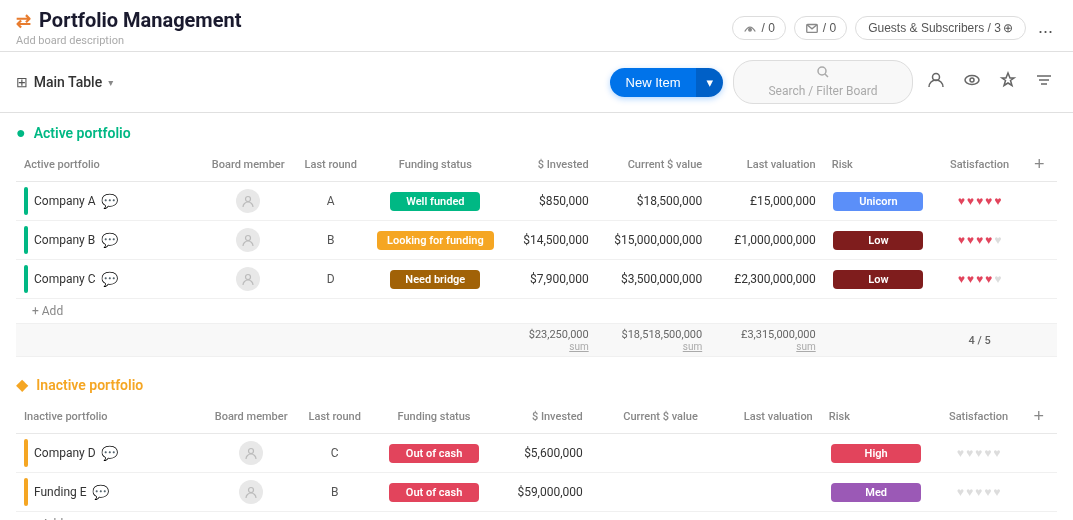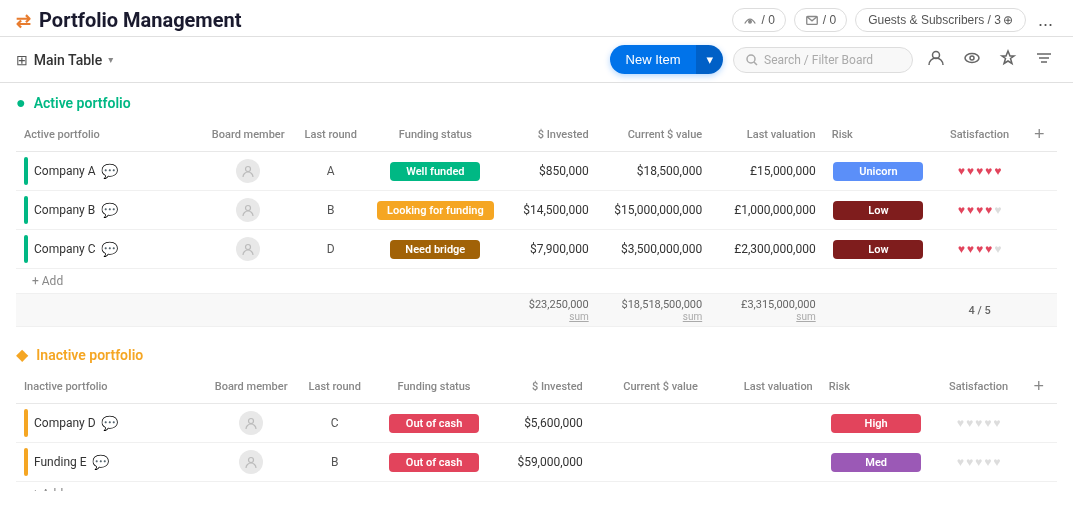--- a/index.html
+++ b/index.html
@@ -70,20 +70,21 @@
       background: #0060c7; color: #fff;
       border: none; padding: 7px 10px;
       font-size: 13px; cursor: pointer;
     }
     .search-box {
       display: flex; align-items: center; gap: 6px;
       border: 1px solid #ddd; border-radius: 20px;
       padding: 5px 12px; background: #f8f8f8;
       font-size: 12px; color: #aaa; cursor: text;
       width: 180px;
+      flex-direction: column;
     }
     .toolbar-icon-btn {
       background: none; border: none; cursor: pointer;
       color: #555; font-size: 16px; padding: 2px 4px;
     }
     .content { overflow-y: auto; height: calc(520px - 112px); padding: 0; }
     .group-section { margin-bottom: 8px; }
     .group-header {
       display: flex; align-items: center; gap: 8px;
       padding: 10px 16px 6px 16px;
@@ -179,20 +180,21 @@
   </style>
 </head>
 <body>
 
 <div class="top-bar">
   <div class="title-section">
     <div class="app-title">
       <span class="app-icon">⇄</span>
       <span>Portfolio Management</span>
     </div>
+    <span class="board-desc">Add board description</span>
   </div>
   <div class="top-actions">
     <button class="top-btn">
       <svg viewBox="0 0 16 16" fill="none" stroke="#888" stroke-width="1.5">
           <path d="M2 12 Q8 2 14 12"></path>
           <circle cx="8" cy="10" r="1.5" fill="#888"></circle>
         </svg>
       <span>/ <span>0</span></span>
     </button>
     <button class="top-btn">

